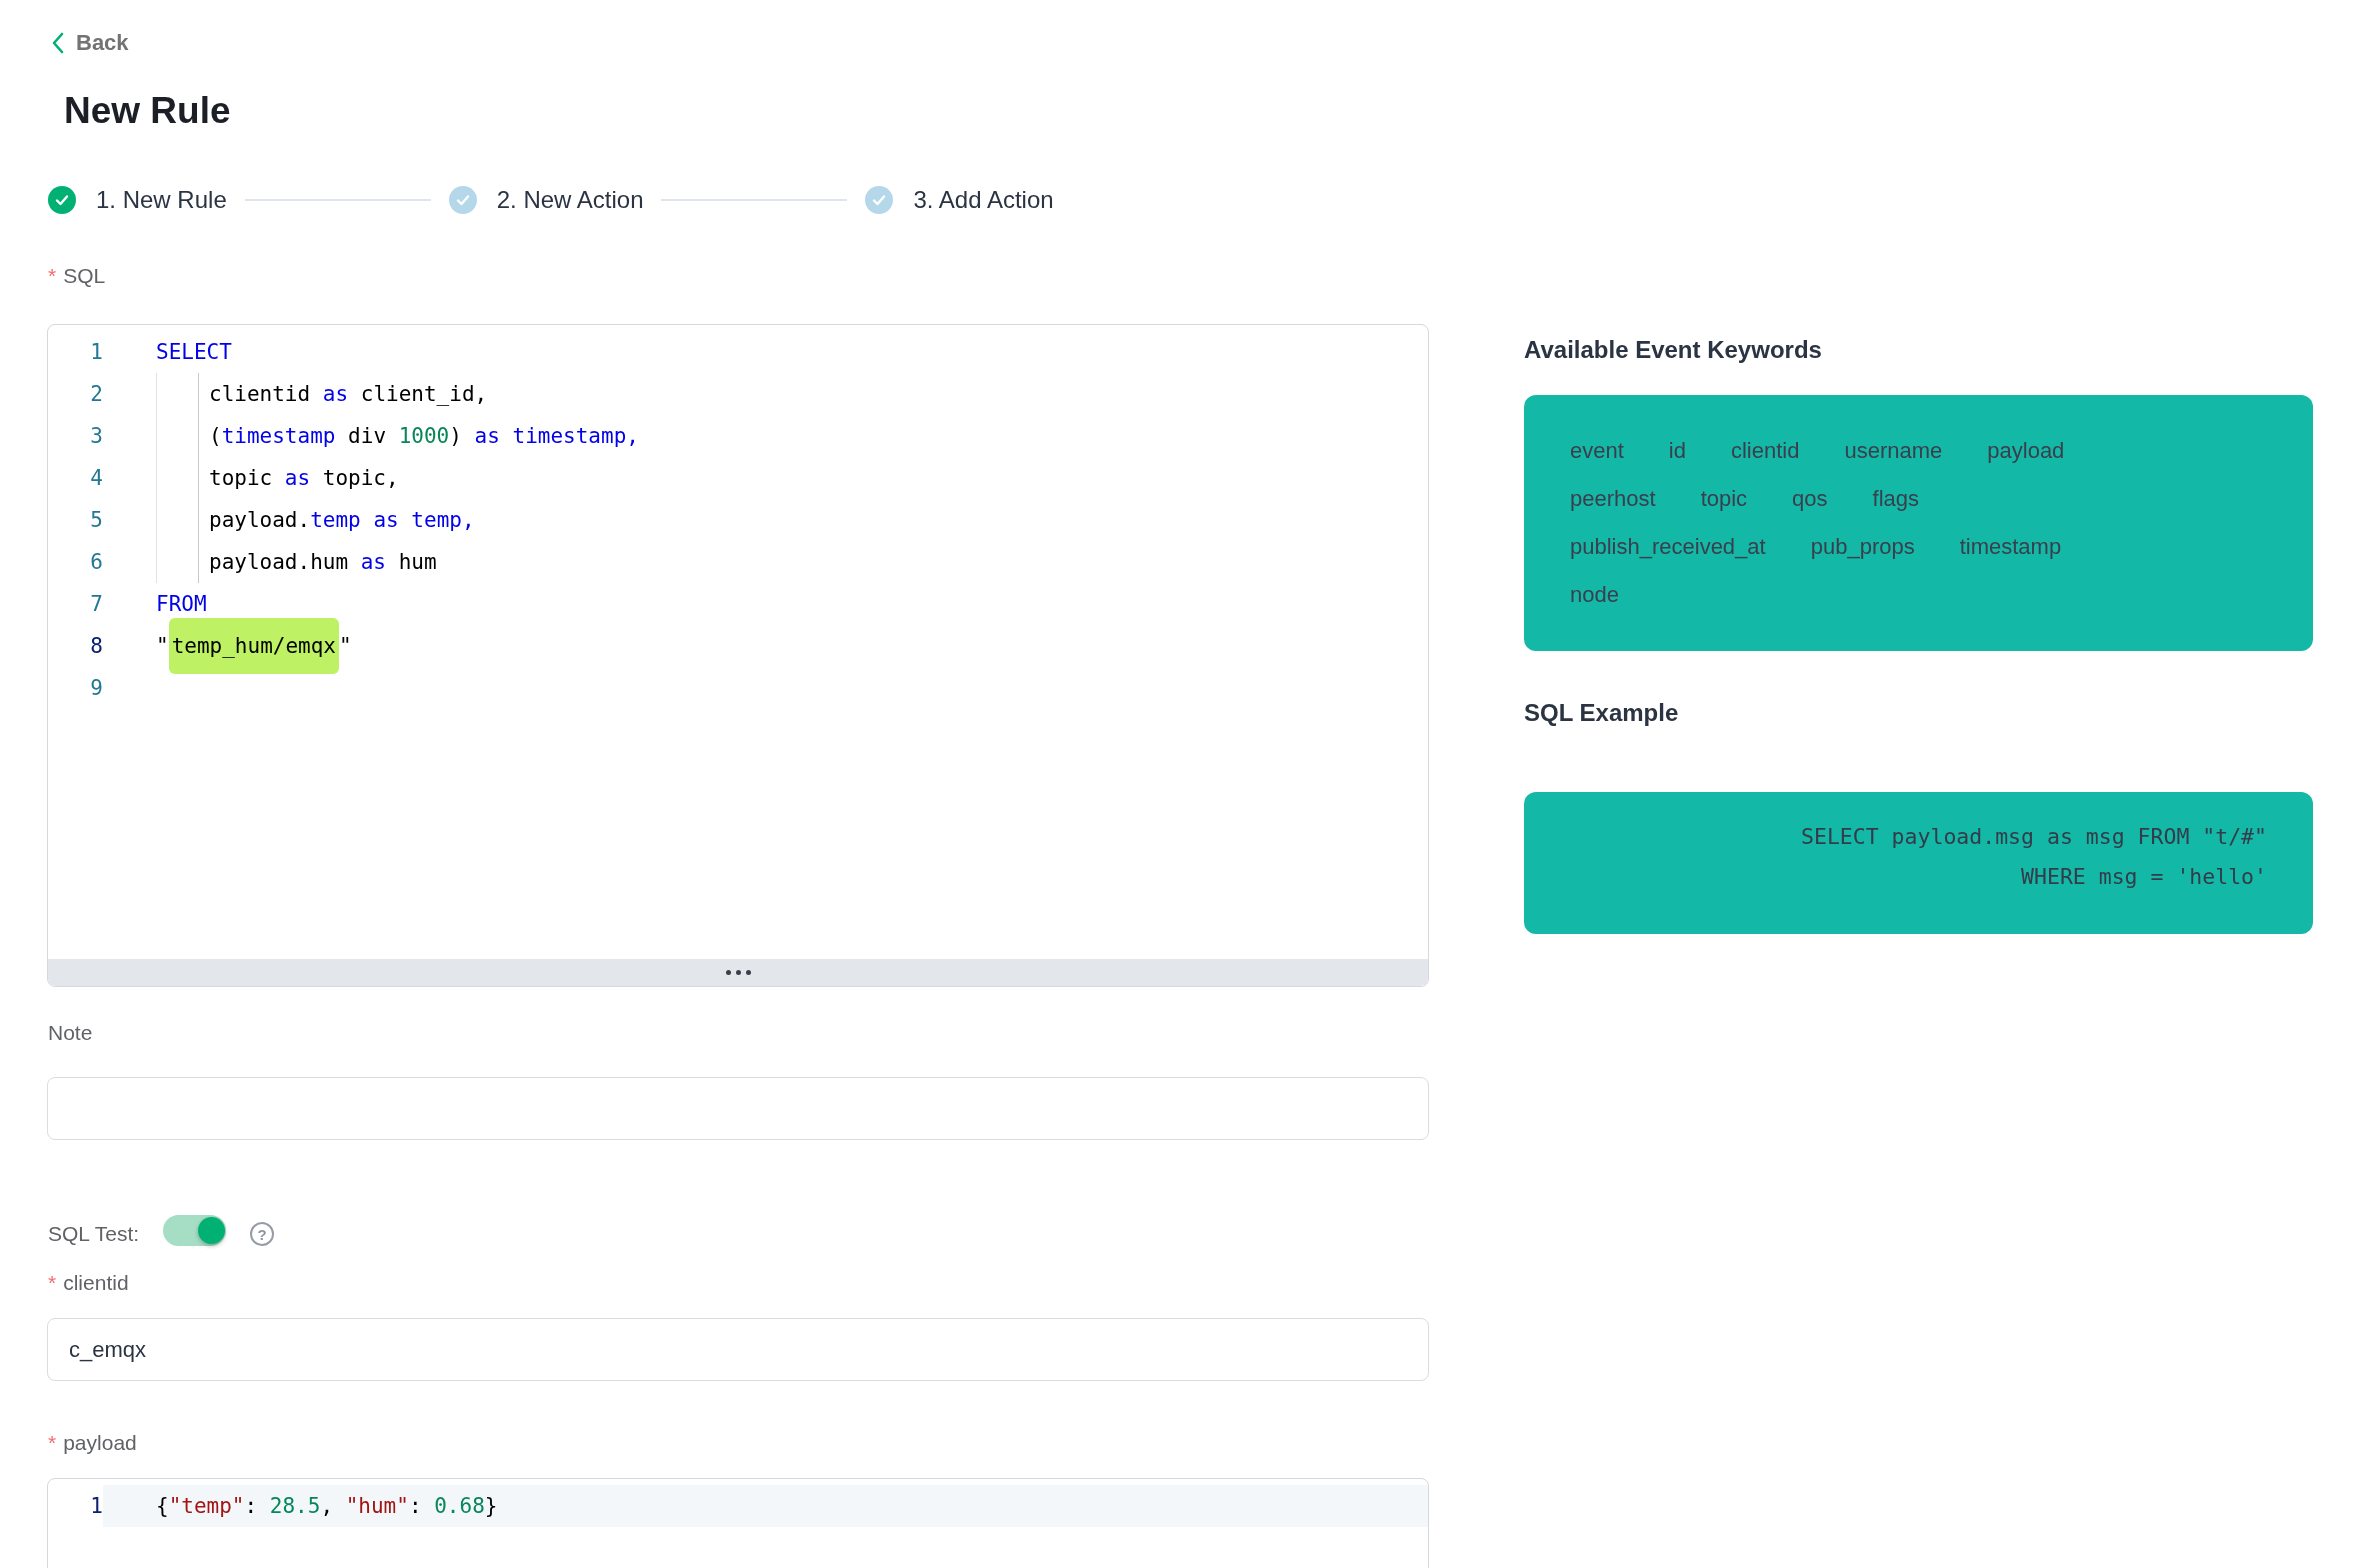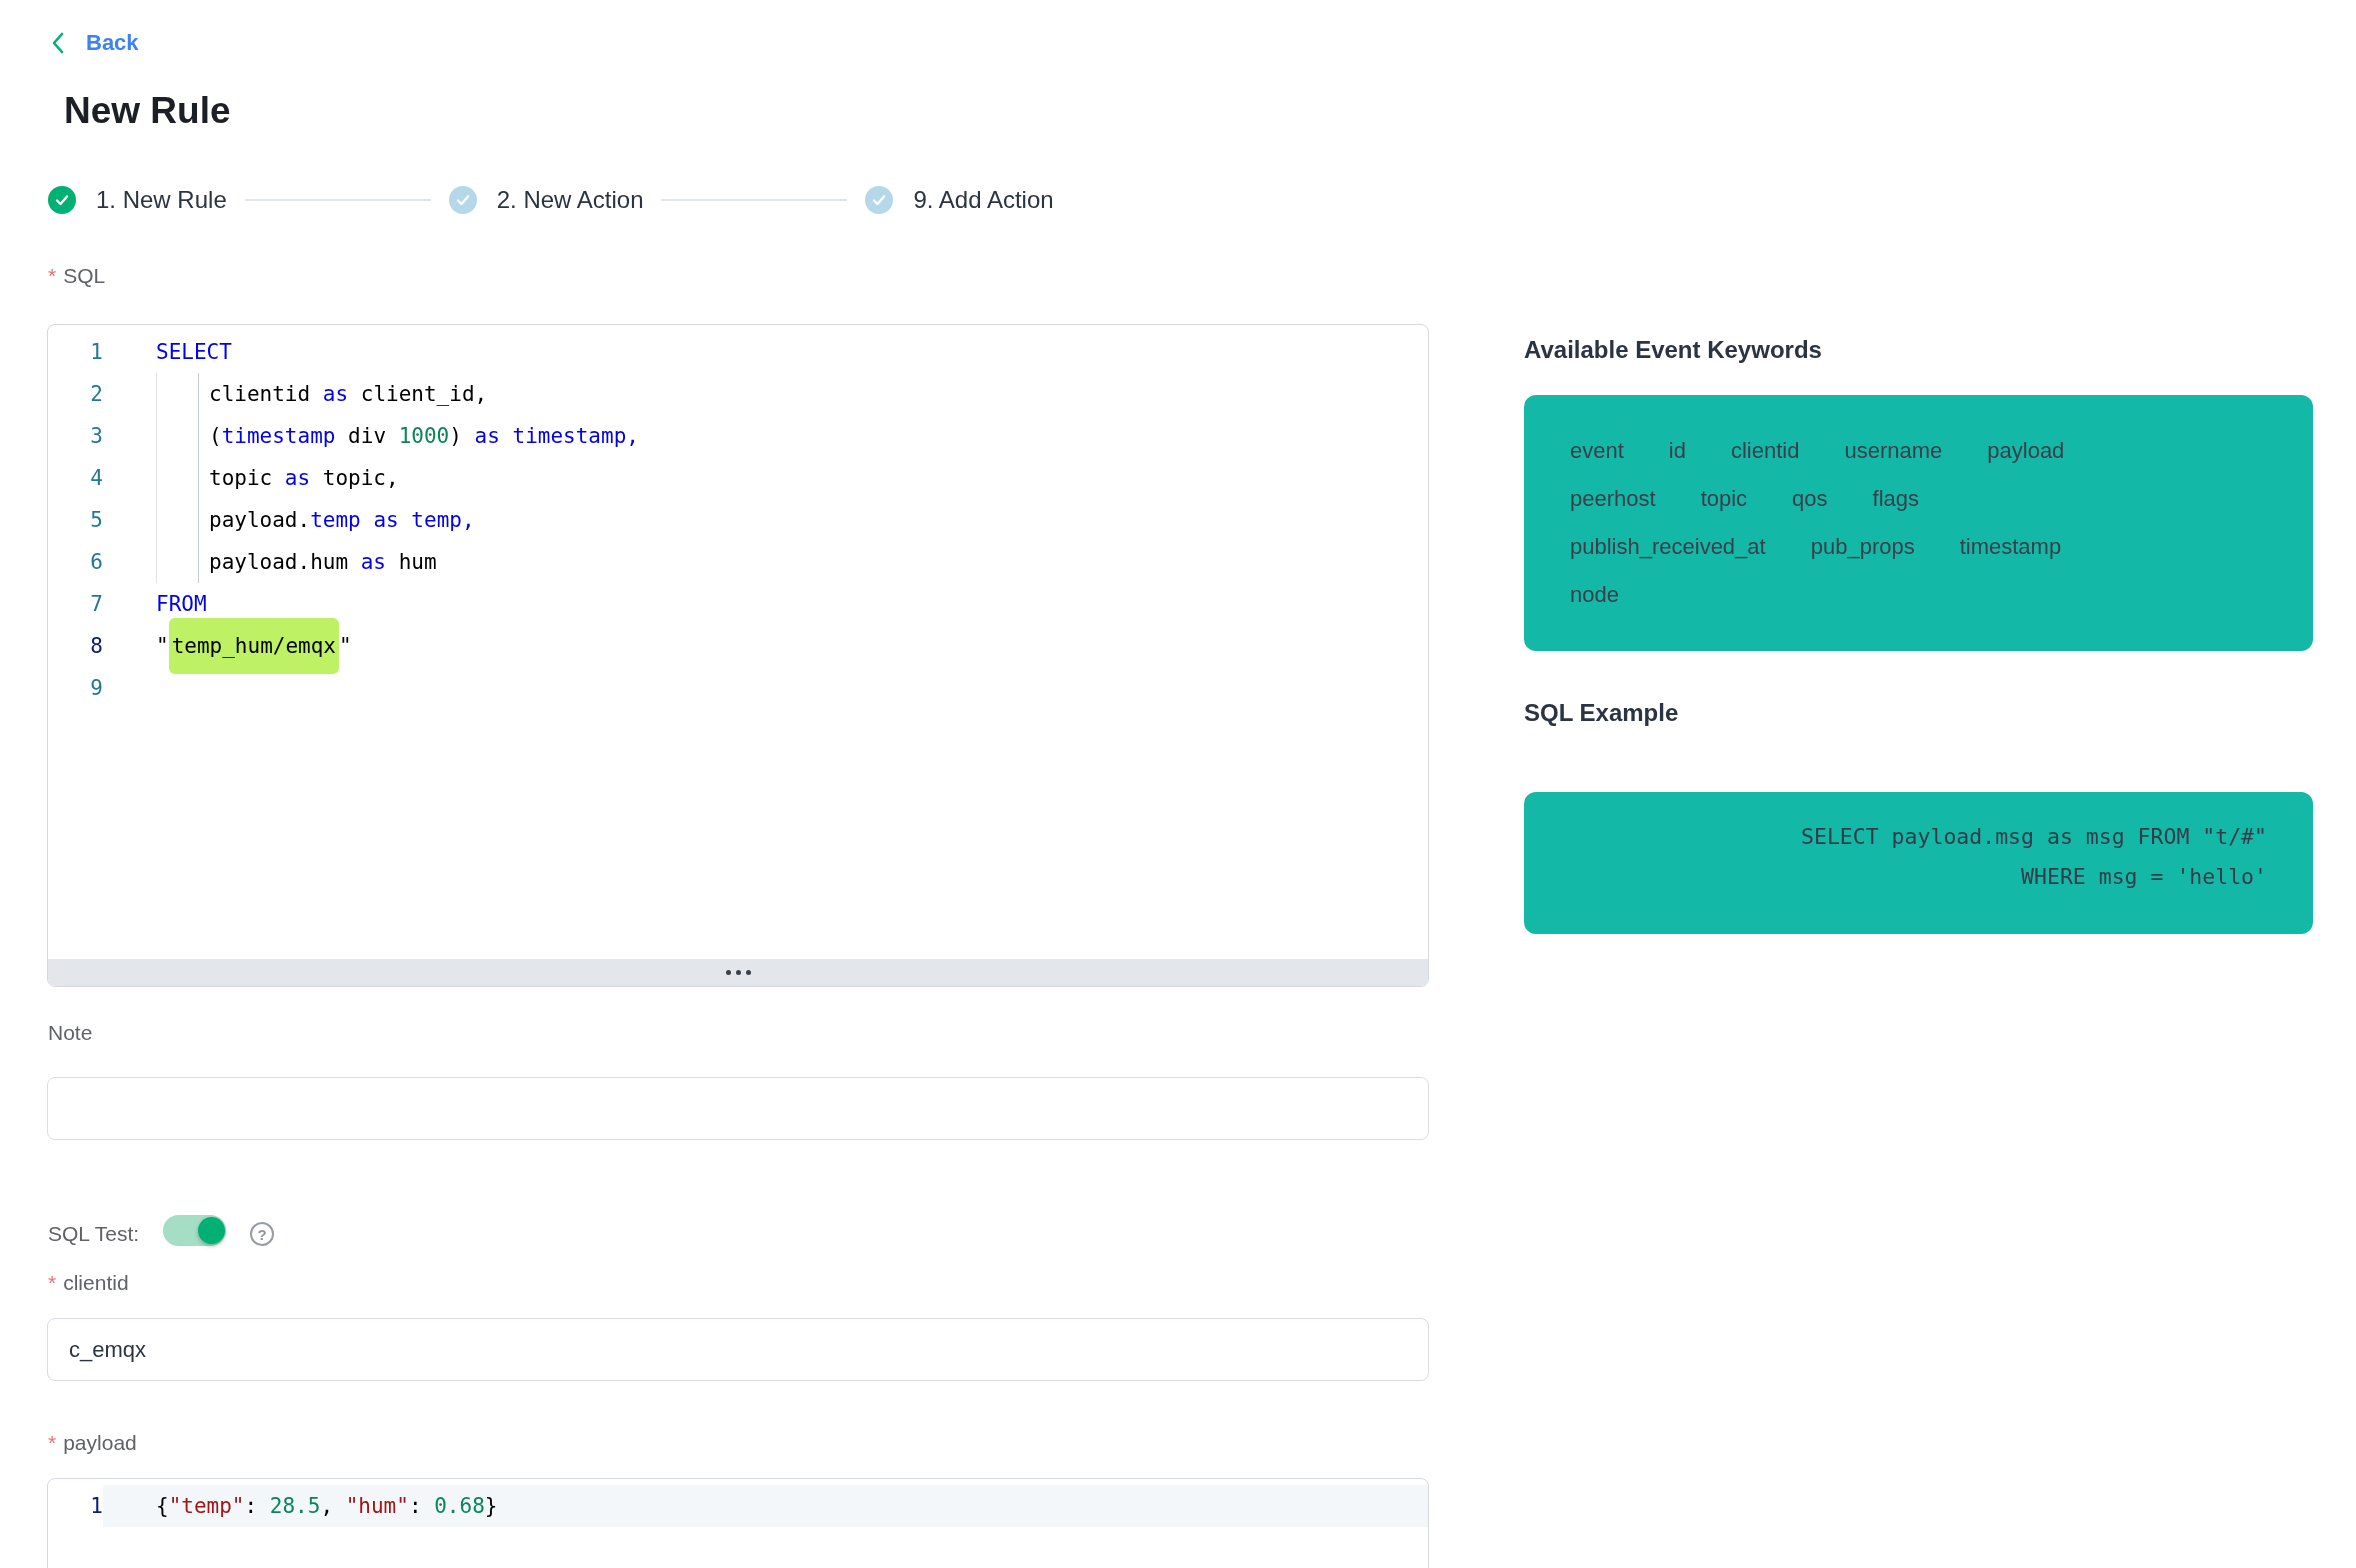--- a/index.html
+++ b/index.html
@@ -1,21 +1,21 @@
 <!DOCTYPE html>
 <html><head>
 <meta charset="utf-8">
 <style>
   html,body{margin:0;padding:0;background:#fff;}
   .page{position:relative;width:2356px;height:1568px;overflow:hidden;background:#fff;
         font-family:"Liberation Sans",sans-serif;color:#1d2129;}
 
   
-  .back{position:absolute;left:50px;top:30px;display:flex;align-items:center;gap:21px;
-        color:#3b82f6;font-size:22px;font-weight:600;cursor:pointer;text-decoration:none;}
+  .back{position:absolute;left:50px;top:30px;display:flex;align-items:center;gap:11px;
+        color:#737373;font-size:22px;font-weight:600;cursor:pointer;text-decoration:none;}
   .back svg{display:block;}
 
   
   .title{position:absolute;left:48px;top:74px;margin:16px;font-size:37px;font-weight:700;color:#1c2026;}
 
   
   .steps{position:absolute;left:48px;top:186px;display:flex;align-items:center;}
   .step{display:flex;align-items:center;gap:20px;cursor:pointer;}
   .check{width:28px;height:28px;border-radius:50%;display:flex;align-items:center;justify-content:center;flex:none;}
   .check.done{background:#00b173;}
@@ -116,21 +116,21 @@
       </span>
       <span class="step-label">2. New Action</span>
     </div>
     <span class="connector"></span>
     <div class="step">
       <span class="check todo">
         <svg width="16" height="16" viewBox="0 0 16 16">
             <polyline points="3,8.5 6.5,12 13,4.5" fill="none" stroke="#fff" stroke-width="2.4" stroke-linecap="round" stroke-linejoin="round"></polyline>
           </svg>
       </span>
-      <span class="step-label">9. Add Action</span>
+      <span class="step-label">3. Add Action</span>
     </div>
   </div>
 
   <div class="field-label" id="sql-label">
     <span class="req">*</span>
     <span>SQL</span>
   </div>
 
   <div class="editor" id="sql-editor">
     <div class="code-area">

